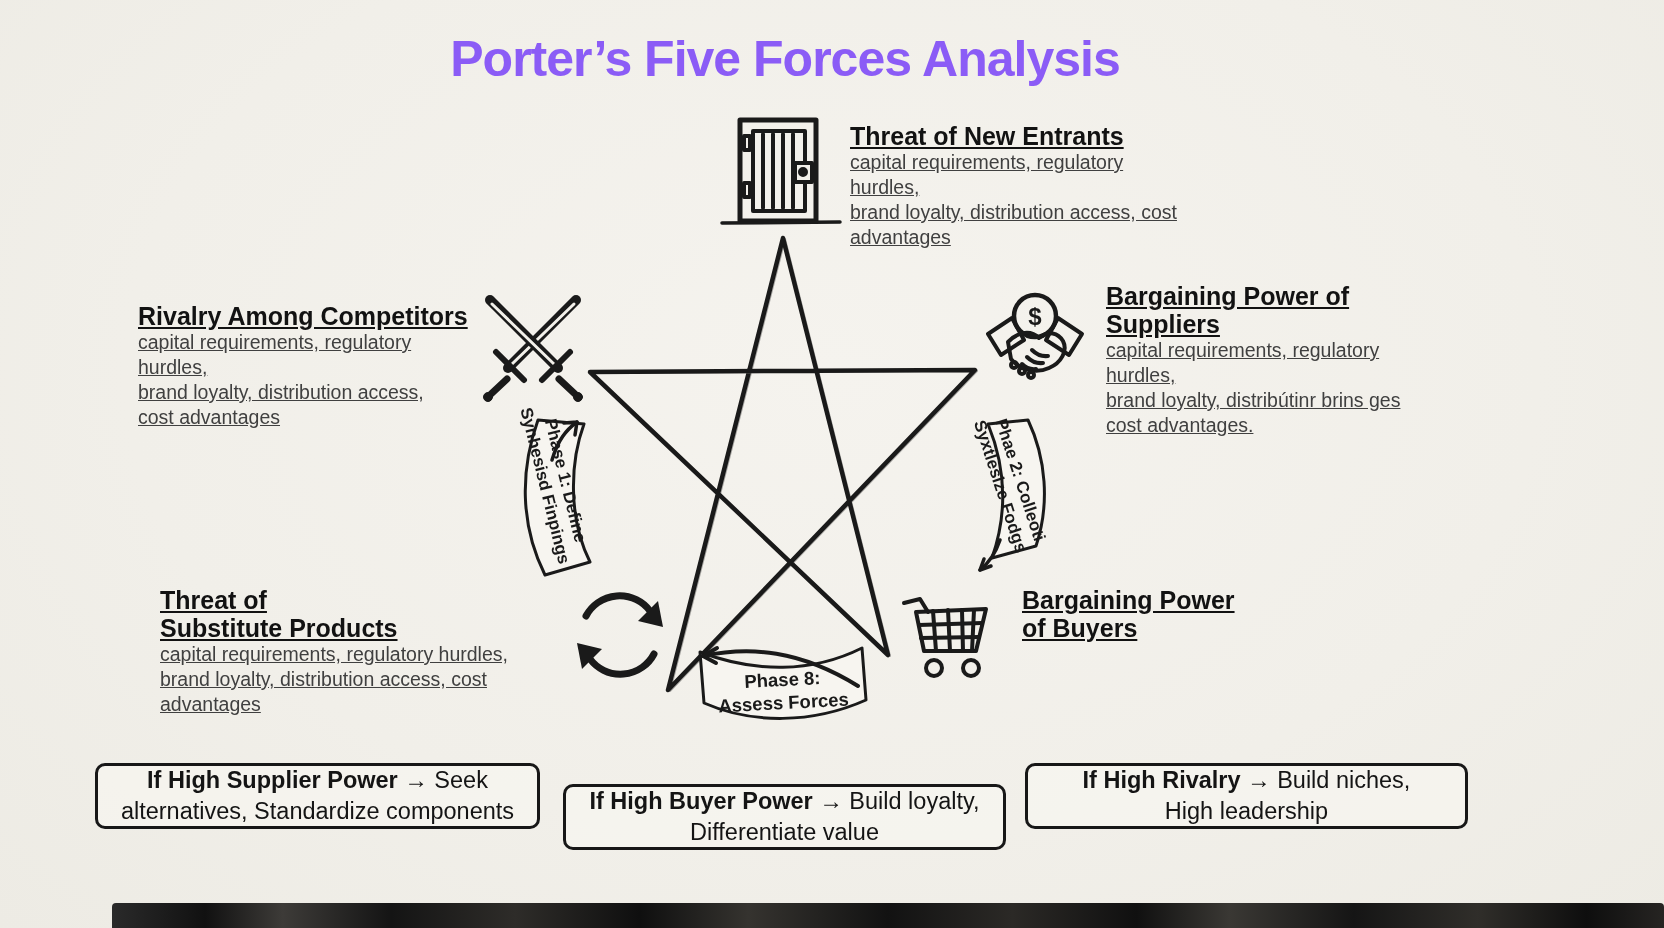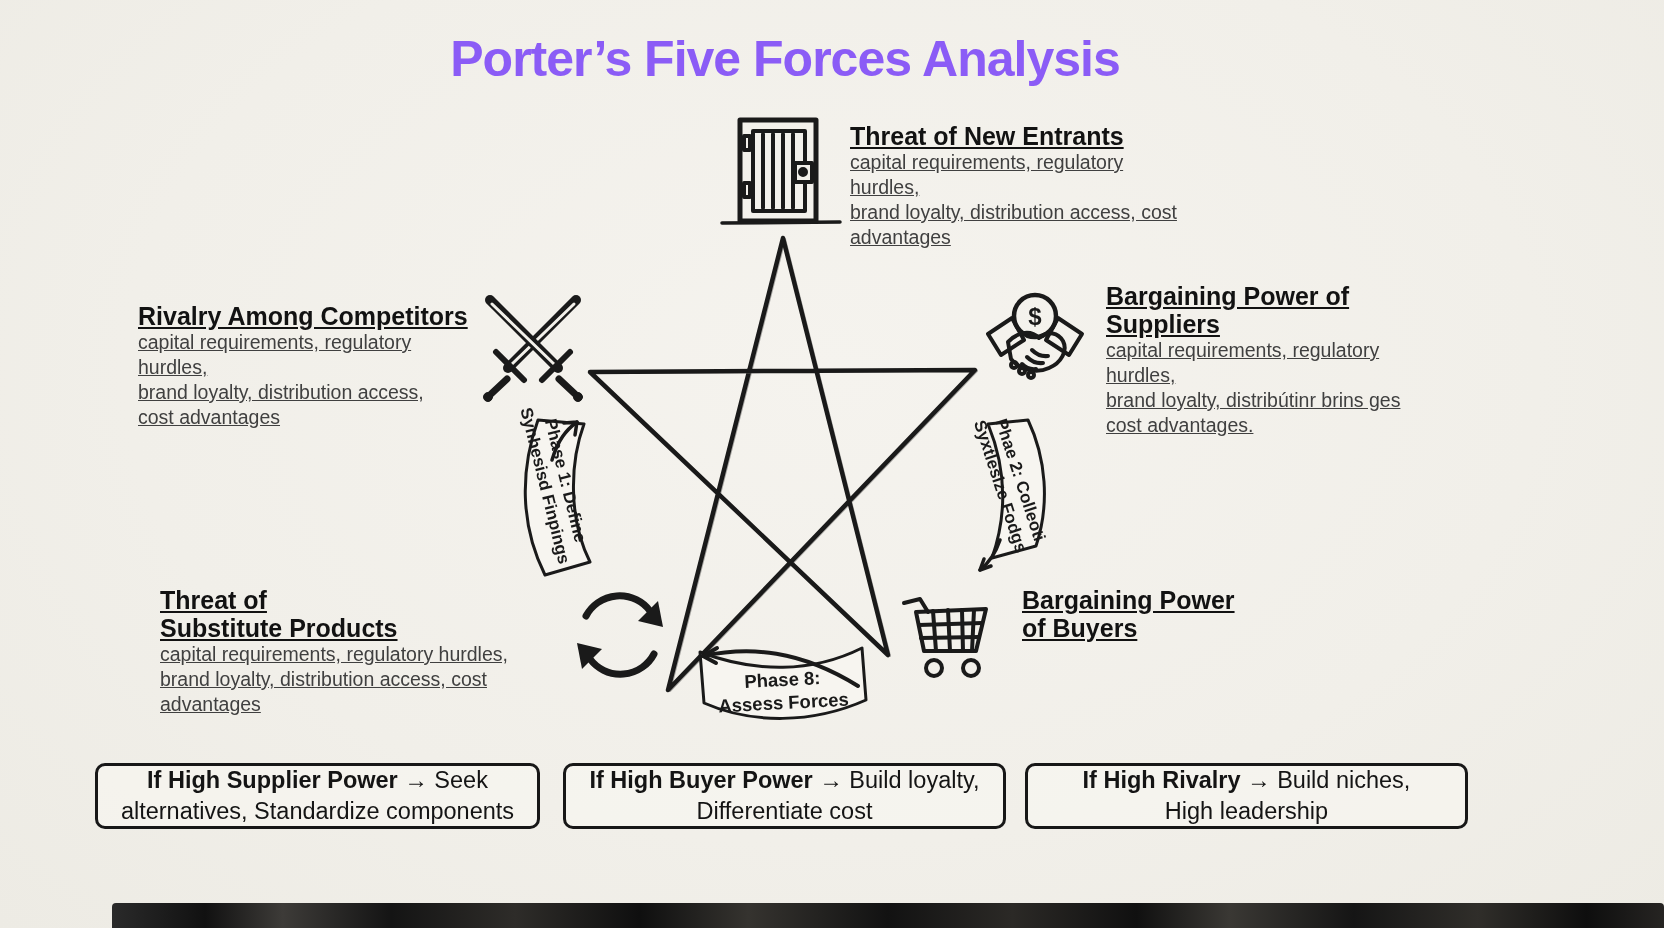--- a/index.html
+++ b/index.html
@@ -26,21 +26,21 @@
   #phase2-text{left:925px;top:462px;width:170px;transform:rotate(72deg);}
   #phase3-text{left:703px;top:668px;width:160px;transform:rotate(-3deg);font-size:18.5px;}
   .strategy-box{
     top:763px;height:66px;border:3px solid #171717;border-radius:10px;
     background:rgba(248,246,241,0.6);
     display:flex;align-items:center;justify-content:center;text-align:center;
     font-size:23.5px;line-height:1.32;padding:0 8px;box-sizing:border-box;color:#141414;
   }
   .strategy-box b{font-weight:bold;}
   #box1{left:95px;width:445px;}
-  #box2{left:563px;width:443px;}
+  #box2{left:563px;width:443px;margin-top:21px;}
   #box3{left:1025px;width:443px;}
   #bottom-strip{
     left:112px;right:0;bottom:0;height:25px;
     background:linear-gradient(90deg,
       #2a2a2a 0%, #111 6%, #3d3b38 11%, #141414 18%, #2e2c29 26%,
       #0f0f0f 34%, #35332f 41%, #121212 50%, #2b2926 58%, #101010 66%,
       #3a3834 72%, #151515 80%, #302e2a 88%, #0e0e0e 95%, #262422 100%);
     border-radius:4px 4px 0 0;
   }
 </style>
@@ -184,21 +184,21 @@
 
 <div id="box1" class="abs strategy-box">
   <div>
     <b>If High Supplier Power</b><span> → Seek</span><br>
     <span>alternatives, Standardize components</span>
   </div>
 </div>
 <div id="box2" class="abs strategy-box">
   <div>
     <b>If High Buyer Power</b><span> → Build loyalty,</span><br>
-    <span>Differentiate cost</span>
+    <span>Differentiate value</span>
   </div>
 </div>
 <div id="box3" class="abs strategy-box">
   <div>
     <b>If High Rivalry</b><span> → Build niches,</span><br>
     <span>High leadership</span>
   </div>
 </div>
 
 <div class="abs" style="left:1023px;top:303px;width:24px;text-align:center;font-size:24px;font-weight:bold;color:#1a1a1a;">$</div>

